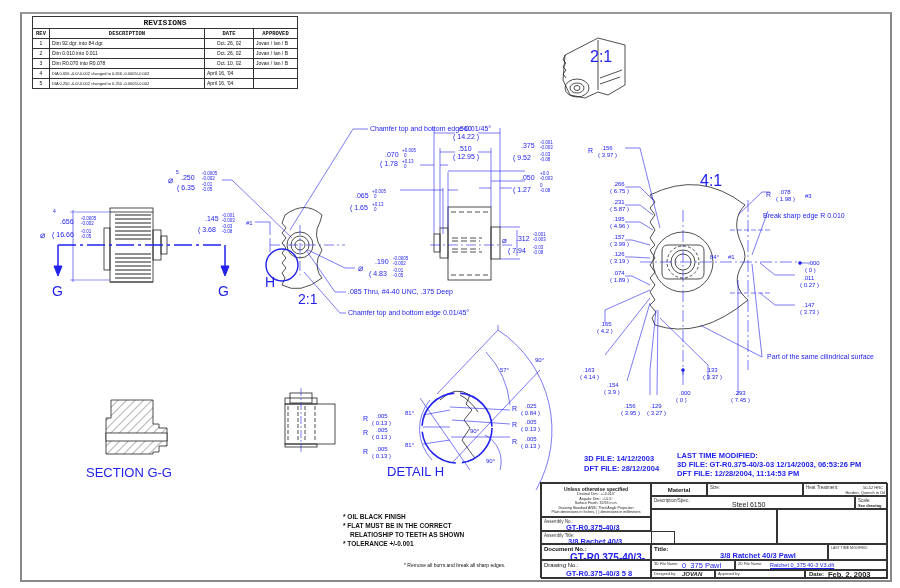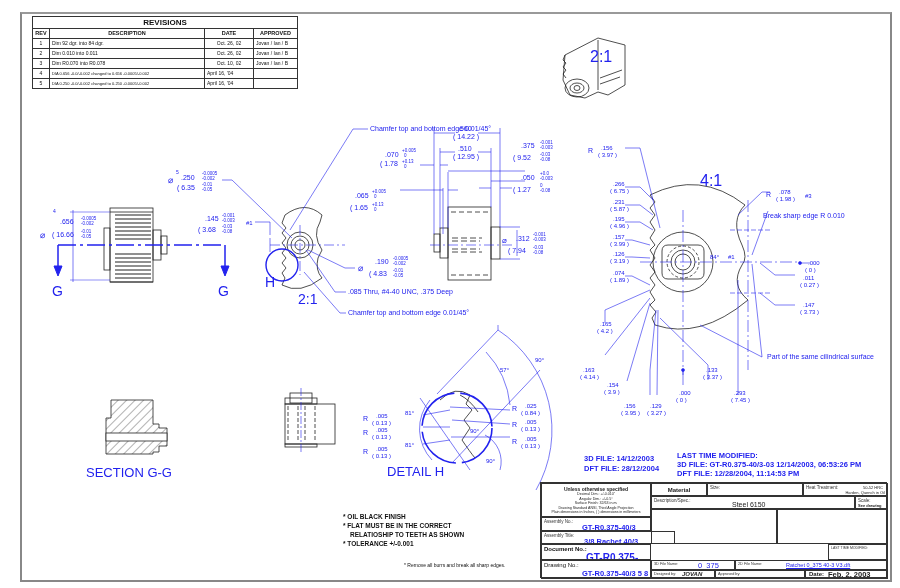--- a/index.html
+++ b/index.html
@@ -4,27 +4,27 @@
 <style>
   html,body{margin:0;padding:0;background:#fff;}
   body{width:900px;height:588px;position:relative;overflow:hidden;font-family:"Liberation Sans",sans-serif;}
   .sheet{position:absolute;left:20px;top:12px;width:872px;height:570px;border-left:2px solid #888;border-top:2px solid #999;border-right:2px solid #888;border-bottom:2px solid #888;box-sizing:border-box;}
   svg{position:absolute;left:0;top:0;}
   .bl{fill:#2222ee;font-family:"Liberation Sans",sans-serif;}
   .k{fill:#111;font-family:"Liberation Sans",sans-serif;}
   
   .rev{position:absolute;left:32px;top:16px;width:266px;border-collapse:collapse;font-size:5px;}
   .rev td,.rev th{border:1px solid #333;padding:0 2px;height:9px;line-height:9px;color:#111;}
-  .rev th{font-weight:bold;font-size:5.5px;text-align:center;}
+  .rev th{font-weight:bold;font-size:5.5px;text-align:center;font-family:Liberation Mono, monospace;}
   .rev .ttl{font-size:8px;height:11px;}
   .rev td.c{text-align:center;}
   
   .tb{position:absolute;left:540px;top:482px;width:347px;height:96px;border:1px solid #333;box-sizing:border-box;font-size:4.5px;color:#222;}
   .cell{position:absolute;border:1px solid #333;box-sizing:border-box;overflow:hidden;}
-  .blu{color:#2222ee;margin-left:16px;}
+  .blu{color:#2222ee;}
   .lbl{font-size:4.5px;color:#333;position:absolute;left:2px;top:1px;}
 </style>
 </head>
 <body>
 
 <div class="sheet"></div>
 
 <table class="rev">
   <tbody>
       <tr>
@@ -436,20 +436,24 @@
   <div class="cell" style="left:110px;top:13px;width:204px;height:13px;">
     <span class="lbl">Description/Spec.:</span>
     <div style="position:absolute;left:80px;top:4px;font-size:7px;">Steel 6150</div>
   </div>
   <div class="cell" style="left:314px;top:13px;width:33px;height:13px;">
     <span class="lbl">Scale:</span>
     <span style="position:absolute;left:2px;top:6px;font-size:4px;font-weight:bold;">See drawing</span>
   </div>
   <div class="cell" style="left:110px;top:26px;width:126px;height:35px;"></div>
   <div class="cell" style="left:236px;top:26px;width:111px;height:35px;"></div>
+  <div class="cell" style="left:110px;top:61px;width:177px;height:16px;">
+    <span class="lbl" style="font-size:6px;font-weight:bold;color:#111;">Title:</span>
+    <div class="blu" style="position:absolute;left:68px;top:6px;font-size:7.5px;font-weight:bold;">3/8 Ratchet 40/3 Pawl</div>
+  </div>
   <div class="cell" style="left:287px;top:61px;width:60px;height:16px;">
     <span class="lbl" style="font-size:3.5px;">LAST TIME MODIFIED:</span>
   </div>
   <div class="cell" style="left:110px;top:77px;width:84px;height:10px;">
     <span class="lbl" style="font-size:3.8px;">3D File Name:</span>
     <span class="blu" style="position:absolute;left:30px;top:0;font-size:7.5px;text-decoration:underline;">0_375 Pawl 40.par</span>
   </div>
   <div class="cell" style="left:194px;top:77px;width:153px;height:10px;">
     <span class="lbl" style="font-size:3.8px;">2D File Name:</span>
     <span class="blu" style="position:absolute;left:34px;top:1px;font-size:5.5px;text-decoration:underline;">Ratchet 0_375 40-3 V3.dft</span>

